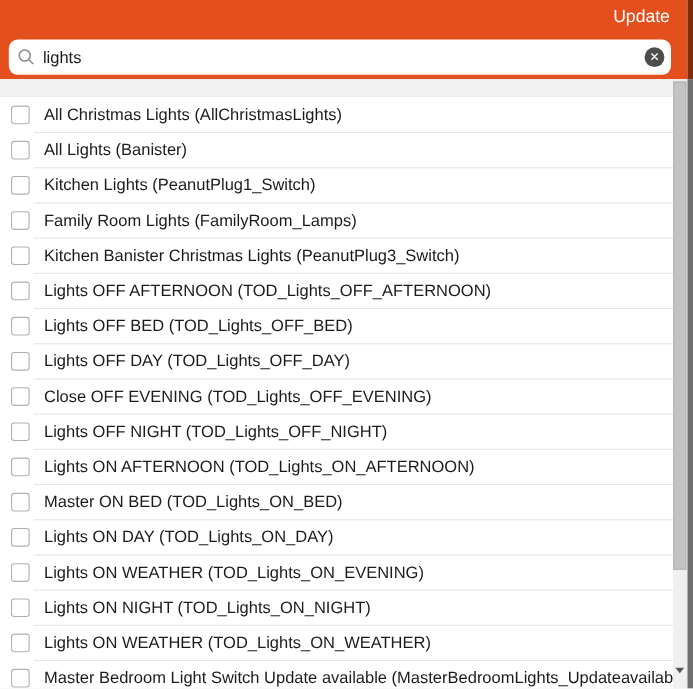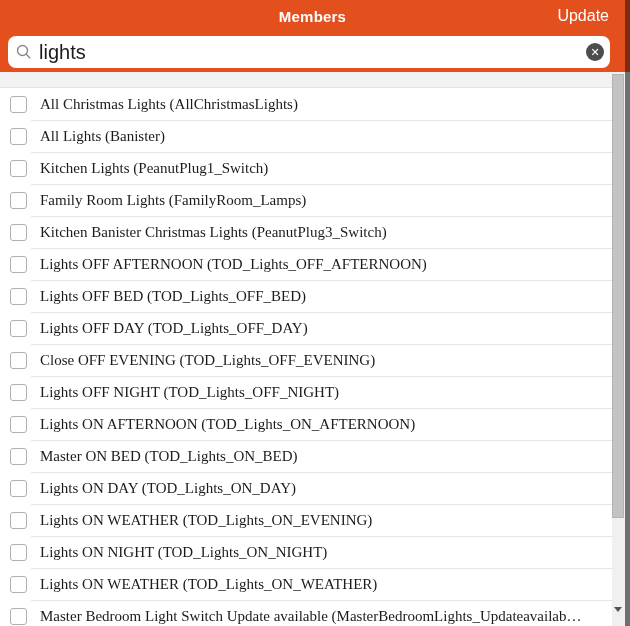--- a/index.html
+++ b/index.html
@@ -30,21 +30,21 @@
 
   
   .searchbar { position:absolute; left:8px; right:15px; top:36px; height:32px; }
   .search-field {
     display:flex; align-items:center; height:32px;
     background:#ffffff; border-radius:8px; padding:0 6px 0 8px;
   }
   .search-icon { flex:0 0 auto; width:16px; height:16px; margin-right:7px; }
   .search-input {
     flex:1 1 auto; border:none; outline:none; background:transparent;
-    font-family:inherit; font-size:20px; color:#1a1a1a; padding:0; min-width:0;
+    font-family:inherit; font-size:15px; color:#1a1a1a; padding:0; min-width:0;
   }
   .clear-btn {
     flex:0 0 auto; width:18px; height:18px; border:none; border-radius:50%;
     background:#4d4d4d; color:#ffffff; font-size:11px; line-height:18px;
     text-align:center; cursor:pointer; padding:0; margin-left:6px;
     display:flex; align-items:center; justify-content:center;
   }
 
   
   .list-area {
@@ -62,21 +62,21 @@
   .list-item + .list-item::before {
     content:""; position:absolute; top:0; left:31px; right:0; height:1px;
     background:var(--separator,#e7e7e7);
   }
   .checkbox {
     flex:0 0 auto; width:17px; height:17px; margin:0 13px 0 10px;
     border:1px solid #b0b0b0; border-radius:3px; background:#ffffff;
   }
   .item-label {
     flex:1 1 auto; font-size:15px; color:#1b1b1b; white-space:nowrap;
-    overflow:hidden; padding-right:0;font-family:Liberation Serif, serif;
+    overflow:hidden; padding-right:0;
   }
 
   
   .scrollbar {
     position:absolute; top:72px; right:5px; bottom:0; width:13px;
     background:var(--scroll_track,#f0f0f0);
   }
   .scroll-thumb {
     position:absolute; top:2px; left:0; width:12px; height:444px;
     background:var(--scroll_thumb,#c3c3c3); border:1px solid #b3b3b3;
@@ -93,21 +93,20 @@
   .backdrop-strip .strip-top { height:72px; background:#7c2d10; }
   .backdrop-strip .strip-bottom { height:554px; background:#6f6f6f; }
 </style>
 </head>
 <body>
 
 <div class="app">
 
   <header class="navbar">
     <div class="navbar-top">
-      <div class="navbar-title">Members</div>
       <button class="close-btn">Update</button>
     </div>
     <div class="searchbar">
       <div class="search-field">
         <svg class="search-icon" viewBox="0 0 16 16">
           <circle cx="6.5" cy="6.5" r="5" fill="none" stroke="#8a8a8a" stroke-width="1.4"></circle>
           <line x1="10.3" y1="10.3" x2="14.2" y2="14.2" stroke="#8a8a8a" stroke-width="1.4"></line>
         </svg>
         <input class="search-input" type="text" value="lights" style="">
         <button class="clear-btn">✕</button>

